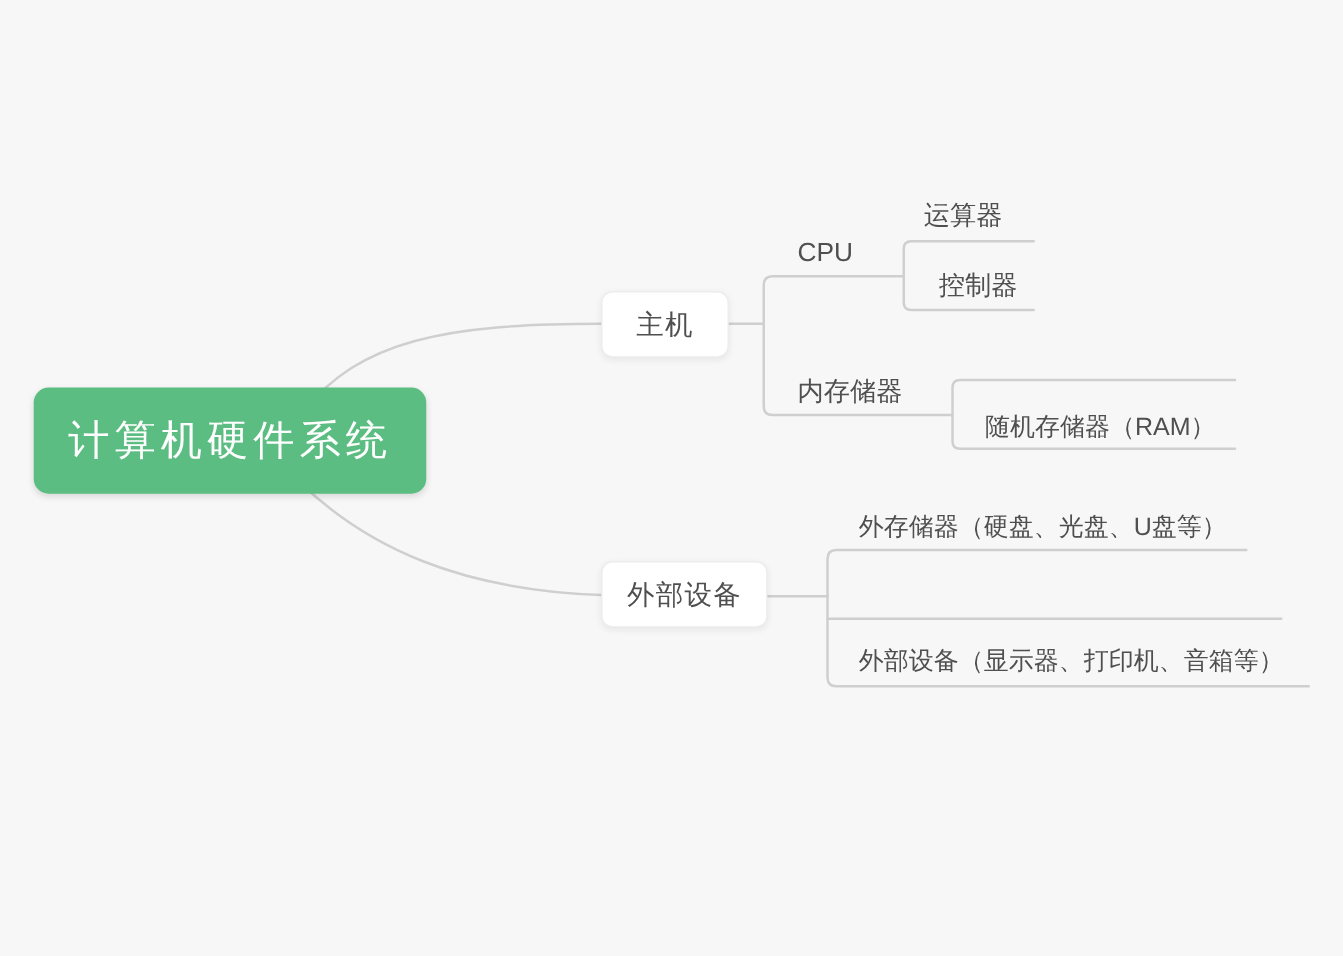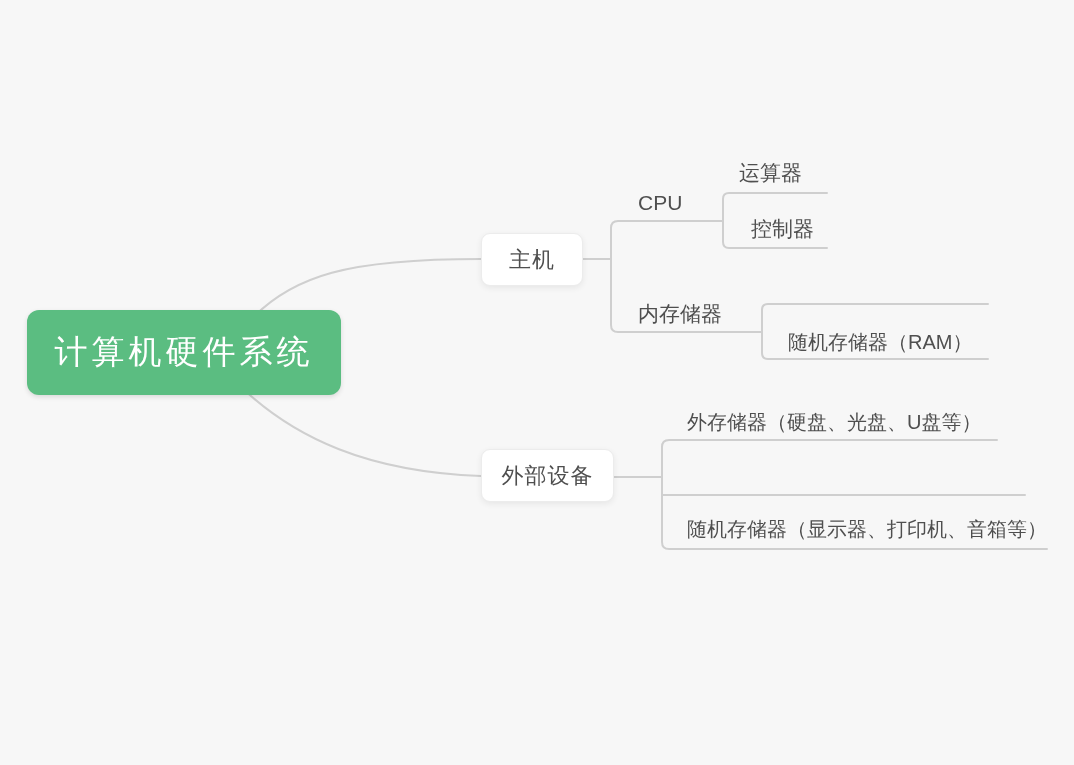--- a/index.html
+++ b/index.html
@@ -131,15 +131,15 @@
   <div class="line-label size-21 lbl-controller">控制器</div>
 
   <div class="line-label size-21 lbl-memory">内存储器</div>
 
 
   <div class="line-label size-20 lbl-ram">随机存储器（RAM）</div>
 
   <div class="line-label size-20 lbl-ext-storage">外存储器（硬盘、光盘、U盘等）</div>
 
 
-  <div class="line-label size-20 lbl-output">随机存储器（显示器、打印机、音箱等）</div>
+  <div class="line-label size-20 lbl-output">外部设备（显示器、打印机、音箱等）</div>
 
 </div>
 
 </body></html>

